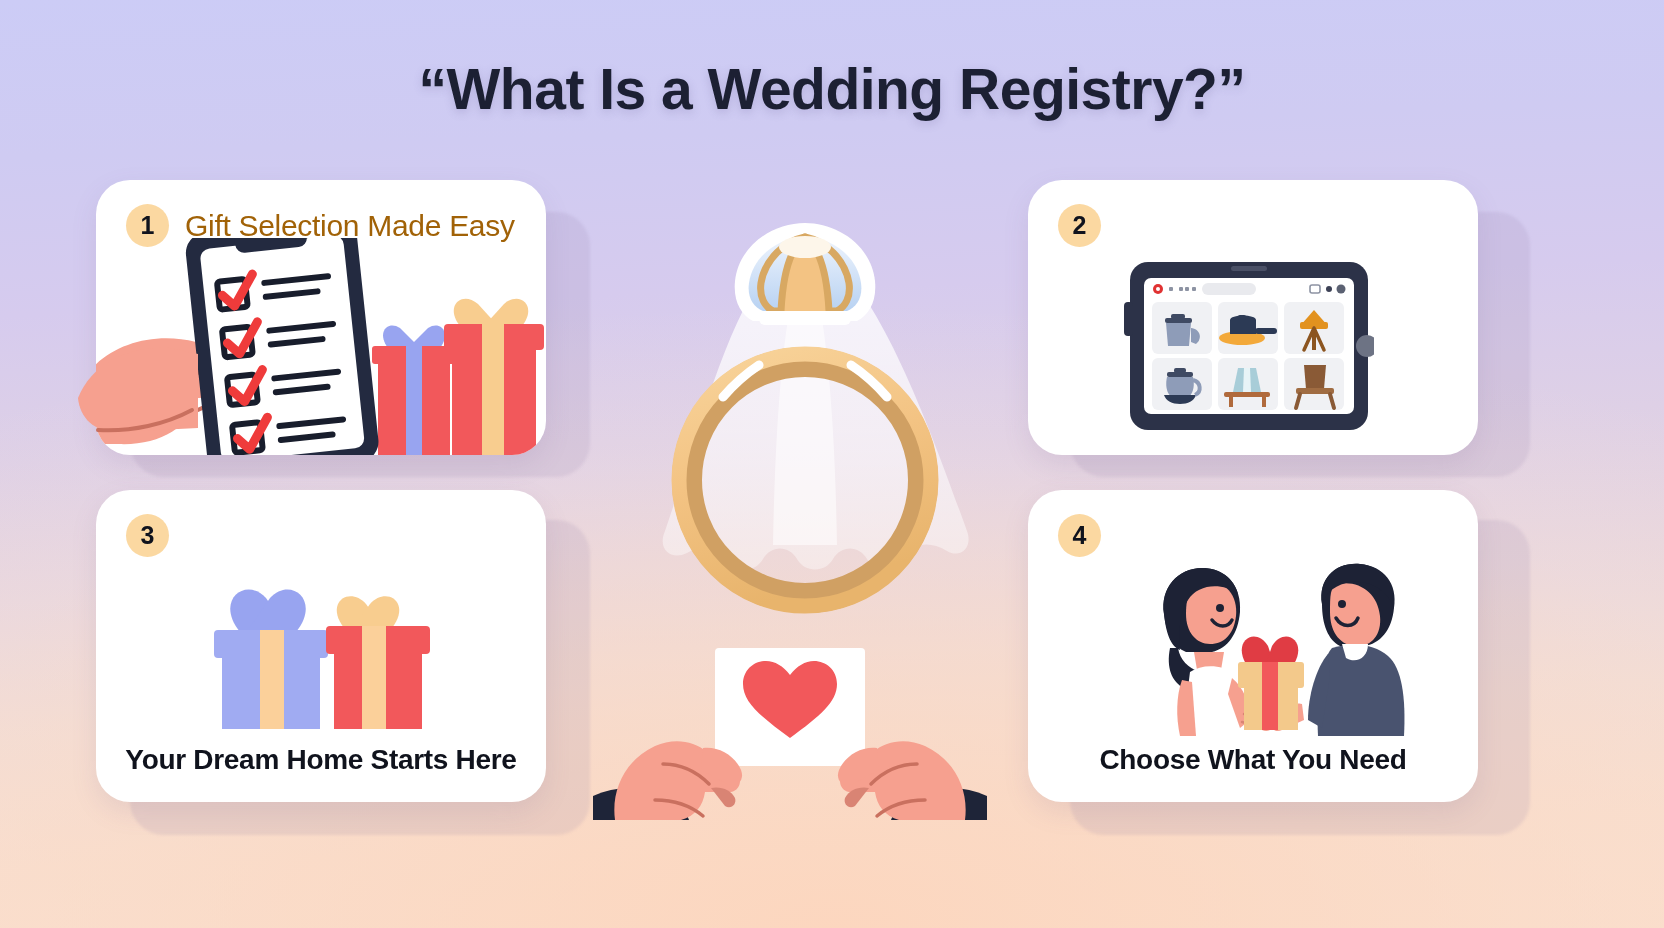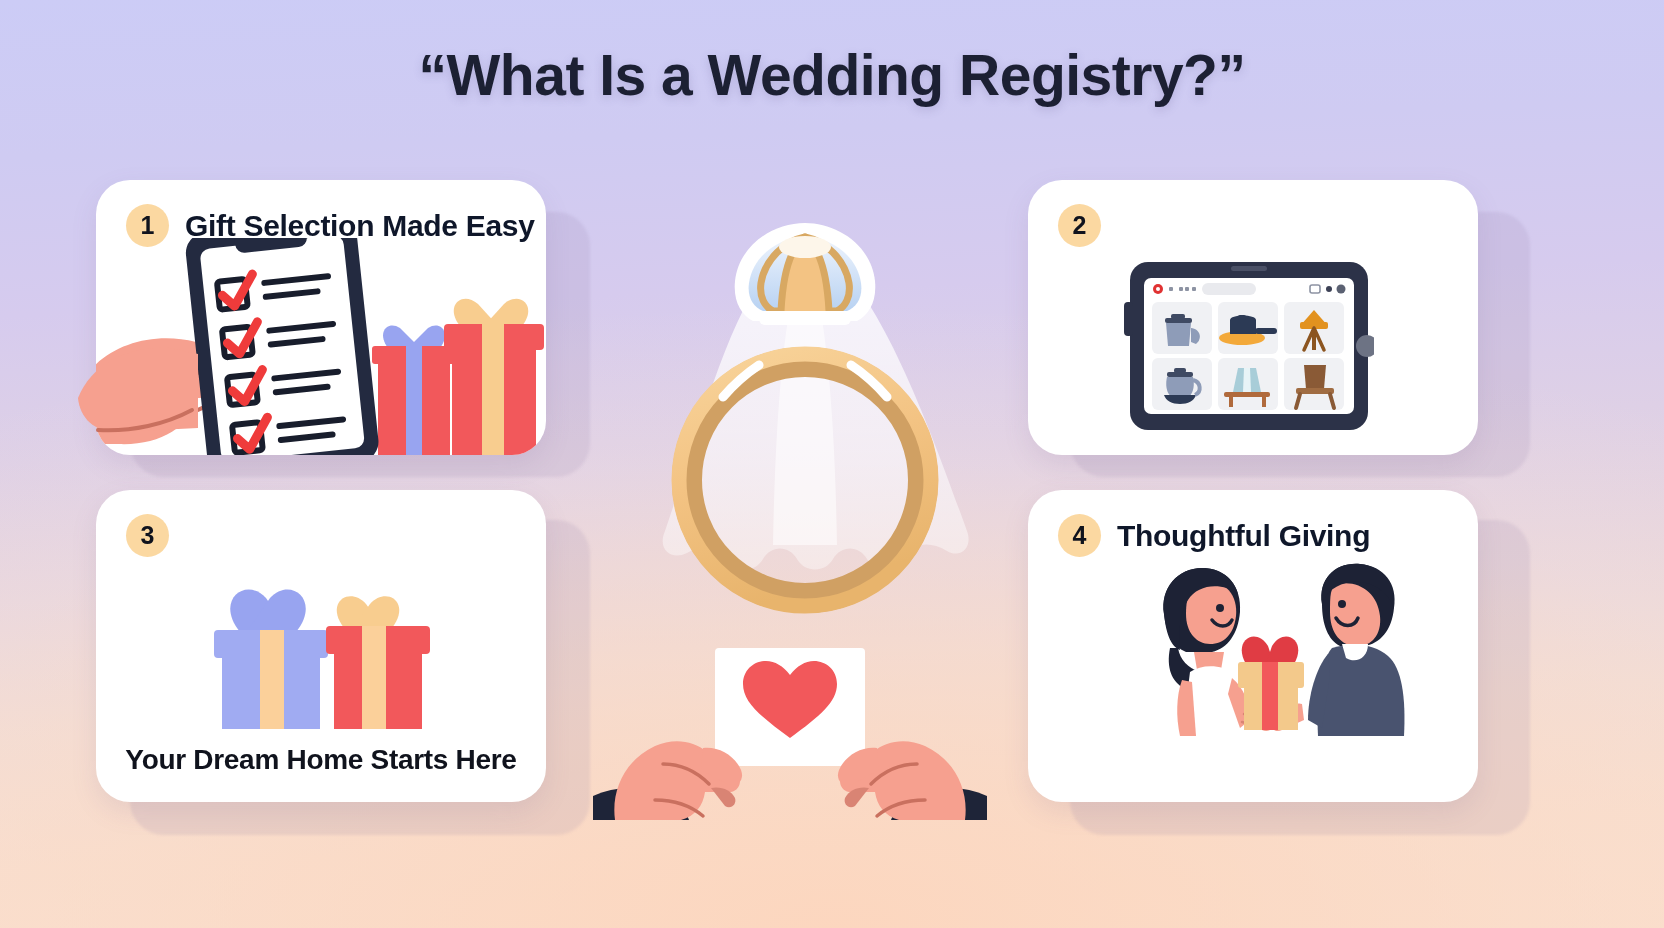--- a/index.html
+++ b/index.html
@@ -14,21 +14,21 @@
     overflow: hidden;
     font-family: "Liberation Sans", sans-serif;
     background:
       radial-gradient(120% 90% at 50% 100%, rgba(252,214,190,0.95) 0%, rgba(250,219,201,0.55) 34%, rgba(247,226,222,0.20) 56%, rgba(255,255,255,0) 75%),
       linear-gradient(178deg, #ccccf6 0%, #cfcbf2 16%, #d6cbee 32%, #ded0e6 47%, #e8d6dd 61%, #f2dcd3 75%, #f9decc 88%, #fbdfcb 100%);
   }
 
   
   .title {
     position: absolute;
-    top: 42px;
+    top: 56px;
     left: 0;
     width: 1664px;
     text-align: center;
     font-size: 57px;
     font-weight: bold;
     letter-spacing: -0.5px;
     color: #1c2033;
     white-space: nowrap;
     text-shadow: 0 3px 10px rgba(90,80,140,0.22);
   }
@@ -60,21 +60,21 @@
   }
   .badge {
     width: 43px; height: 43px;
     border-radius: 50%;
     background: #fbd8a1;
     display: flex; align-items: center; justify-content: center;
     font-size: 25px; font-weight: bold; color: #10131d;
     flex: 0 0 auto;
   }
   .card-title {
-    font-size: 30px; font-weight: bold; color: #0f172a;
+    font-size: 30px; font-weight: normal; color: #a16207;
     white-space: nowrap; letter-spacing: -0.3px;
   }
   .card-caption {
     position: absolute;
     left: 0; right: 0;
     bottom: 26px;
     text-align: center;
     font-size: 28px;
     font-weight: bold;
     color: #10131d;
@@ -360,17 +360,17 @@
 
         <path d="M130 108 C 116 84 140 70 152 90 L 158 108 Z" fill="#e03c44"></path>
         <path d="M178 108 C 192 84 168 70 156 90 L 150 108 Z" fill="#e03c44"></path>
         <rect x="122" y="106" width="66" height="26" rx="3" fill="#f3c98b"></rect>
         <rect x="128" y="132" width="54" height="42" fill="#f3c98b"></rect>
         <rect x="146" y="106" width="16" height="68" fill="#f2585b"></rect>
       </svg>
     </div>
     <div class="card-head">
       <div class="badge">4</div>
-      <div class="card-title">Thoughtful Giving</div>
-    </div>
+    </div>
+    <div class="card-caption">Choose What You Need</div>
   </div>
 
 </div>
 
 </body></html>

